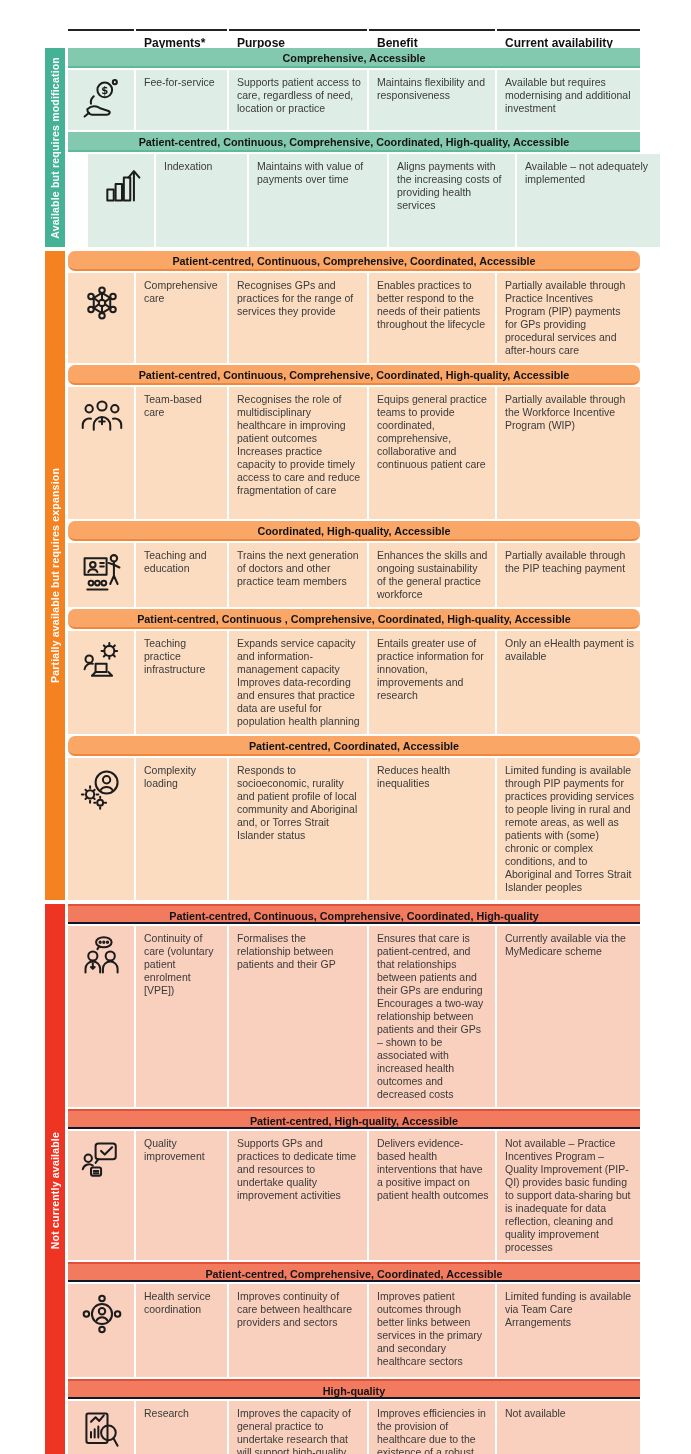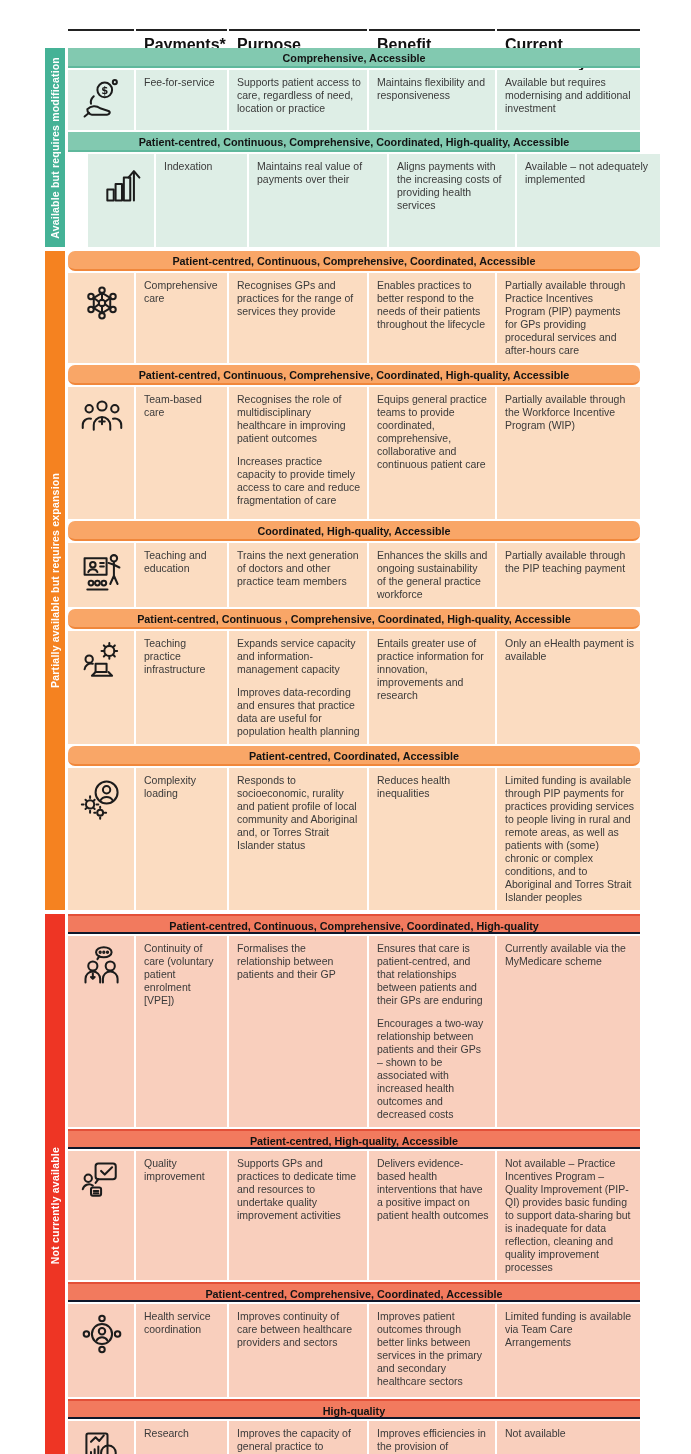--- a/index.html
+++ b/index.html
@@ -16,21 +16,21 @@
   
   .header-row{
     margin-left:68px;
     width:572px;
     display:flex;
     column-gap:2px;
   }
   .hcell{
     border-top:2px solid #222;
     padding:5px 0 3px 8px;
-    font-size:16px;
+    font-size:12px;
     font-weight:bold;
     color:#111;
     box-sizing:border-box;
     height:19px;
   }
   
   .w-icon{flex:0 0 66px;}
   .w-pay{flex:0 0 91px;}
   .w-pur{flex:0 0 138px;}
   .w-ben{flex:0 0 126px;}
@@ -76,21 +76,21 @@
     display:flex;
     column-gap:2px;
   }
   .cell{
     box-sizing:border-box;
     padding:6px 6px 6px 8px;
     font-size:10.5px;
     line-height:13px;
   }
   .cell p{margin:0;}
-  .cell p + p{margin-top:10px;}
+  .cell p + p{}
   .cell p:empty{display:none;}
   .c-icon{
     display:flex;
     justify-content:center;
     padding-top:8px;
   }
   
   .teal .side{background:#45B296;}
   .teal .banner{background:#82C9B0;border-bottom:2px solid #5FB89C;}
   .teal .cell{background:#DEEEE6;}
@@ -150,21 +150,21 @@
           <svg class="icn" width="44" height="44" viewBox="0 0 48 48" fill="none" stroke="#1c1c1c" stroke-width="2.2" stroke-linecap="round" stroke-linejoin="round">
             <rect x="8" y="30" width="7" height="12"></rect>
             <rect x="17" y="24" width="7" height="18"></rect>
             <rect x="26" y="17" width="7" height="25"></rect>
             <path d="M37 42 V12"></path>
             <path d="M31 17 l6 -7 6 7"></path>
           </svg>
         </div>
         <div class="cell w-pay">Indexation</div>
         <div class="cell w-pur">
-          <p>Maintains real value of payments over their</p>
+          <p>Maintains with value of payments over time</p>
 
         </div>
         <div class="cell w-ben">
           <p>Aligns payments with the increasing costs of providing health services</p>
 
         </div>
         <div class="cell w-av">Available – not adequately implemented</div>
       </div>
     </div>
   </div>

